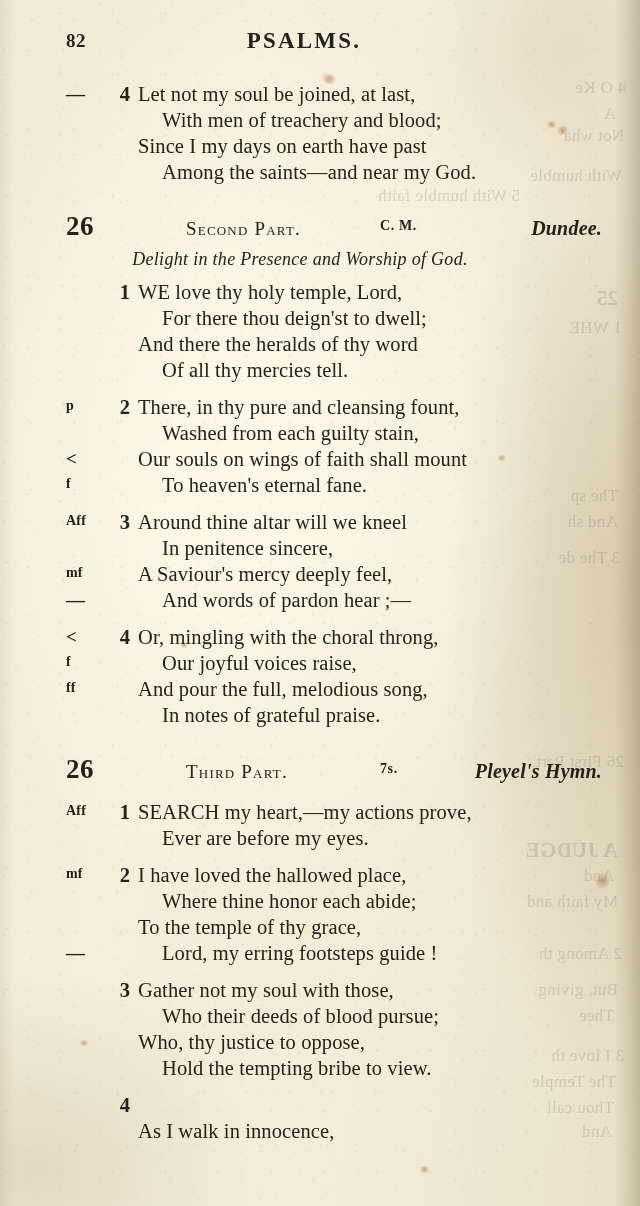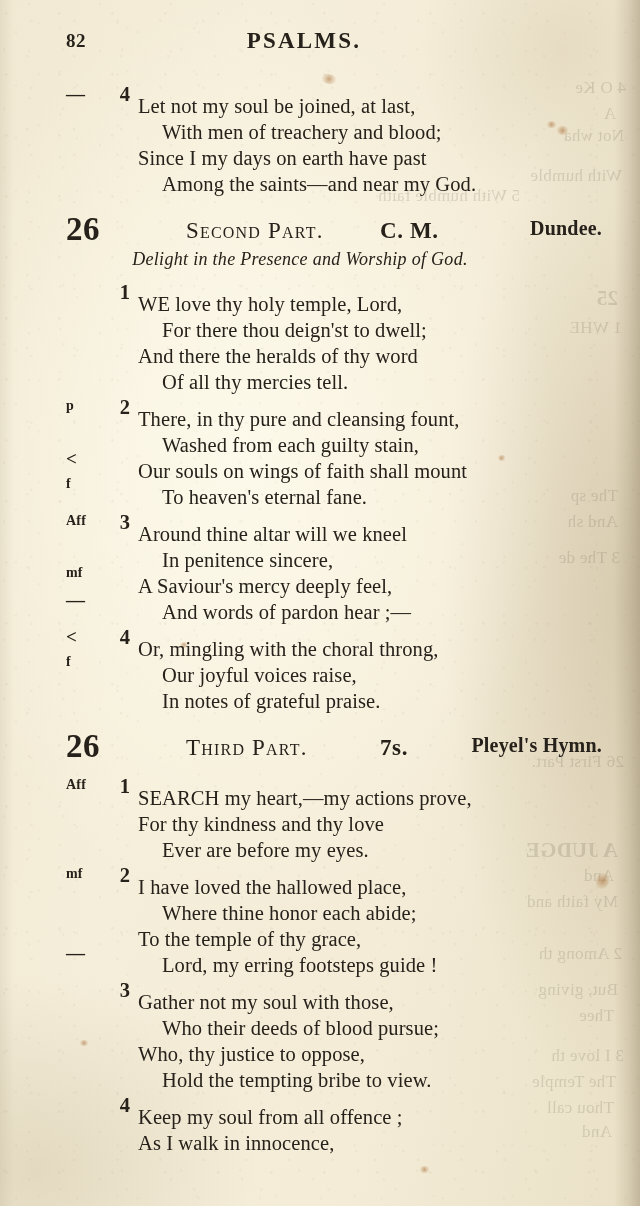--- a/index.html
+++ b/index.html
@@ -127,45 +127,46 @@
   .hymn-head {
     position: relative;
     height: 34px;
     margin-top: 26px;
     margin-bottom: 2px;
   }
   .hymn-num {
     position: absolute;
     left: 66px;
     top: -2px;
-    font-size: 33px;
+    font-size: 27px;
     font-weight: bold;
     letter-spacing: .5px;
   }
   .hymn-part {
     position: absolute;
     left: 186px;
     top: 5px;
-    font-size: 23px;
+    font-size: 19px;
     font-variant: small-caps;
     letter-spacing: 1.2px;
   }
   .hymn-meter {
     position: absolute;
     left: 380px;
     top: 5px;
-    font-size: 23px;
+    font-size: 14px;
     font-weight: bold;
     letter-spacing: .6px;
   }
   .hymn-tune {
     position: absolute;
     right: 38px;
     top: 4px;
     font-size: 20px;
+    font-style: italic;
     font-weight: bold;
     letter-spacing: .2px;
   }
   .hymn-sub {
     text-align: center;
     font-size: 18px;
     font-style: italic;
     letter-spacing: .3px;
     margin: 2px 0 6px 0;
     padding-right: 40px;
@@ -199,21 +200,21 @@
   }
   .num {
     position: absolute;
     left: 112px;
     top: 0;
     width: 18px;
     font-size: 20.5px;
     font-weight: bold;
     text-align: right;
   }
-  .txt { position: absolute; top: 12px; text-align: center; }
+  .txt { position: absolute; top: 0; text-align: center; }
   .i1 { left: 138px; }   
   .i2 { left: 162px; }
 </style>
 </head>
 <body>
 
 <div id="page">
 
   <div id="paper-tint"></div>
   <div id="paper-grain"></div>
@@ -339,39 +340,40 @@
           <div class="vline">
             <span class="mark sym">&lt;</span>
             <span class="num">4</span>
             <span class="txt i1">Or, mingling with the choral throng,</span>
           </div>
           <div class="vline">
             <span class="mark">f</span>
             <span class="txt i2">Our joyful voices raise,</span>
           </div>
           <div class="vline">
+            <span class="mark">ff</span>
+            <span class="txt i1">And pour the full, melodious song,</span>
+          </div>
+          <div class="vline">
             <span class="txt i2">In notes of grateful praise.</span>
           </div>
         </div>
         <div class="hymn-head">
           <div class="hymn-num">26</div>
           <div class="hymn-part">Third Part.</div>
           <div class="hymn-meter">7s.</div>
           <div class="hymn-tune">Pleyel's Hymn.</div>
         </div>
         <div class="stanza">
           <div class="vline">
             <span class="mark">Aff</span>
             <span class="num">1</span>
             <span class="txt i1">SEARCH my heart,—my actions prove,</span>
           </div>
           <div class="vline">
-            <span class="txt i1">For thy kindness and thy love</span>
-          </div>
-          <div class="vline">
             <span class="txt i2">Ever are before my eyes.</span>
           </div>
         </div>
         <div class="stanza">
           <div class="vline">
             <span class="mark">mf</span>
             <span class="num">2</span>
             <span class="txt i1">I have loved the hallowed place,</span>
           </div>
           <div class="vline">
@@ -396,21 +398,20 @@
           <div class="vline">
             <span class="txt i1">Who, thy justice to oppose,</span>
           </div>
           <div class="vline">
             <span class="txt i2">Hold the tempting bribe to view.</span>
           </div>
         </div>
         <div class="stanza">
           <div class="vline">
             <span class="num">4</span>
-            <span class="txt i1">Keep my soul from all offence ;</span>
           </div>
           <div class="vline">
             <span class="txt i1">As I walk in innocence,</span>
           </div>
         </div>
       </div>
 
   </div>
 
   <div id="edge-shadow-left"></div>

